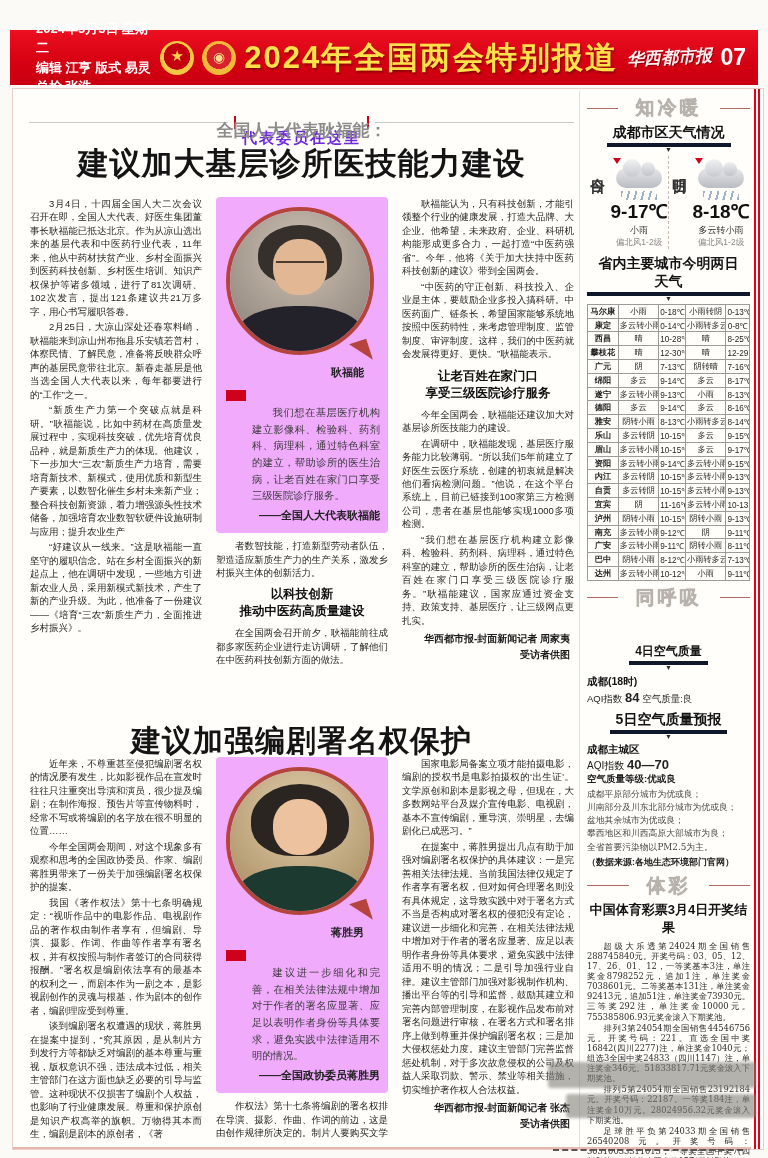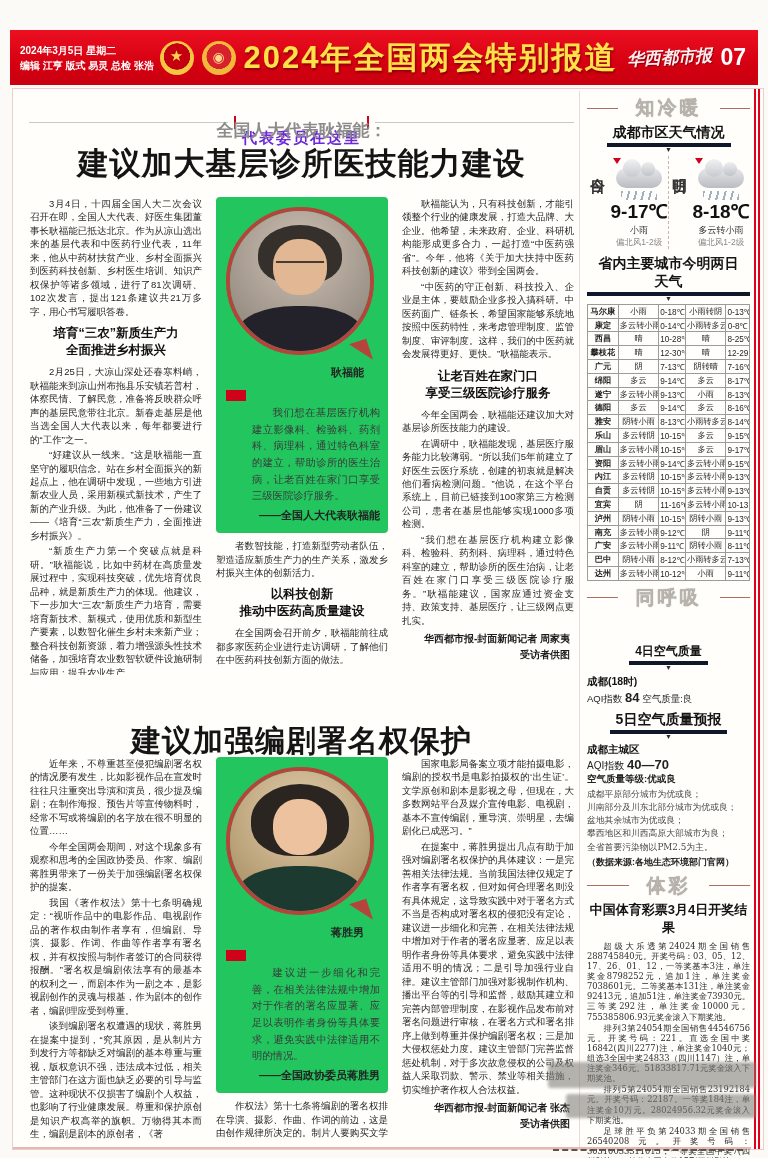--- a/index.html
+++ b/index.html
@@ -3,21 +3,21 @@
 <meta charset="utf-8">
 <style>
   * { margin:0; padding:0; box-sizing:border-box; }
   html,body { width:768px; height:1158px; }
   body { font-family:"Liberation Sans", sans-serif; background:#f7f5f0; position:relative; overflow:hidden; }
   .page { position:absolute; inset:0; background:#fbfaf6; }
 
   
   .topbar { position:absolute; left:10px; top:30px; width:748px; height:55px;
     background:linear-gradient(180deg,#ec1021,#d50011 60%,#c90010); display:flex; align-items:center; }
-  .topbar .dateblock { width:160px; padding-left:10px; color:#fff; font-size:10px; font-weight:bold; line-height:1.5; }
+  .topbar .dateblock { width:160px; padding-left:26px; color:#fff; font-size:13px; font-weight:bold; line-height:1.5; }
   .topbar .centerblock { flex:1; display:flex; align-items:center; justify-content:center; gap:8px; }
   .emblem { width:34px; height:34px; border-radius:50%; position:relative; flex:0 0 auto; }
   .emblem.nat { background:radial-gradient(circle at 50% 45%, #c40010 58%, #f5c642 60%); border:2px solid #f5c642; }
   .emblem.nat::after { content:"★"; position:absolute; left:0; right:0; top:4px; text-align:center; color:#ffd34d; font-size:15px; }
   .emblem.cppcc { background:radial-gradient(circle at 50% 45%, #d9212e 55%, #f0b93c 57%); border:2px solid #f0b93c; }
   .emblem.cppcc::after { content:"◉"; position:absolute; left:0; right:0; top:6px; text-align:center; color:#ffd98a; font-size:14px; }
   .banner-title { color:#ffe24a; font-size:31px; font-weight:900; letter-spacing:2px;
     text-shadow:1px 2px 2px rgba(90,0,0,.55); white-space:nowrap; }
   .topbar .rightblock { width:150px; display:flex; align-items:center; justify-content:flex-end; gap:8px; padding-right:12px; }
   .masthead { color:#ffeef0; font-family:"DejaVu Serif", serif; font-style:italic; font-weight:bold;
@@ -52,21 +52,21 @@
   .cols.a2 { top:668px; height:384px; }
   .col { position:absolute; top:0; bottom:0; width:172px; overflow:hidden; }
   .col.c1 { left:1px; } .col.c2 { left:187px; } .col.c3 { left:373px; }
 
   .col p.body { font-size:9.5px; line-height:1.42; color:#262626; text-align:justify;
     text-indent:2em; margin-bottom:2px; }
   .subhead { text-align:center; font-weight:900; color:#111; font-size:12.5px; line-height:1.35; margin:7px 0 6px; }
   .byline { text-align:right; font-weight:bold; font-size:10px; color:#1c1c1c; line-height:1.6; margin-top:4px; padding-right:4px; }
 
   
-  .quote-panel { background:#22c55e; border-radius:4px; padding:8px 8px 10px; margin-bottom:6px; }
+  .quote-panel { background:#f0abfc; border-radius:4px; padding:8px 8px 10px; margin-bottom:6px; }
   .portrait-wrap { position:relative; width:152px; margin:2px auto 0; }
   .portrait { width:148px; height:148px; border-radius:50%; border:4px solid #b5443c; position:relative; overflow:hidden; }
   .portrait .bg { position:absolute; inset:0; }
   .p-geng .bg { background:radial-gradient(circle at 50% 30%, #cfc2b4, #8f857c 85%); }
   .p-jiang .bg { background:radial-gradient(circle at 50% 30%, #e3cfae, #a98f63 85%); }
   .portrait .hair { position:absolute; top:10%; left:20%; width:60%; height:42%; border-radius:50% 50% 42% 42%; }
   .p-geng .hair { background:#35302c; }
   .p-jiang .hair { top:9%; left:15%; width:70%; height:52%; background:#2b2521; }
   .portrait .face { position:absolute; top:20%; left:31%; width:38%; height:40%; border-radius:46%; }
   .p-geng .face { background:#e2b794; }
@@ -172,27 +172,23 @@
         <span class="bar"></span>
         <span class="line"></span>
       </div>
 
       <div class="kicker a1">全国人大代表耿福能：</div>
       <div class="headline a1">建议加大基层诊所医技能力建设</div>
 
       <div class="cols a1">
         <div class="col c1">
           <p class="body">3月4日，十四届全国人大二次会议召开在即，全国人大代表、好医生集团董事长耿福能已抵达北京。作为从凉山选出来的基层代表和中医药行业代表，11年来，他从中药材扶贫产业、乡村全面振兴到医药科技创新、乡村医生培训、知识产权保护等诸多领域，进行了81次调研、102次发言，提出121条建议共21万多字，用心书写履职答卷。</p>
-          <div class="subhead">
-            <div>培育“三农”新质生产力</div>
-            <div>全面推进乡村振兴</div>
-          </div>
           <p class="body">2月25日，大凉山深处还春寒料峭，耿福能来到凉山州布拖县乐安镇若普村，体察民情、了解民意，准备将反映群众呼声的基层民意带往北京。新春走基层是他当选全国人大代表以来，每年都要进行的“工作”之一。</p>
+          <p class="body">“新质生产力第一个突破点就是科研。”耿福能说，比如中药材在高质量发展过程中，实现科技突破，优先培育优良品种，就是新质生产力的体现。他建议，下一步加大“三农”新质生产力培育，需要培育新技术、新模式，使用优质和新型生产要素，以数智化催生乡村未来新产业；整合科技创新资源，着力增强源头性技术储备，加强培育农业数智软硬件设施研制与应用；提升农业生产</p>
           <p class="body">“好建议从一线来。”这是耿福能一直坚守的履职信念。站在乡村全面振兴的新起点上，他在调研中发现，一些地方引进新农业人员，采用新模式新技术，产生了新的产业升级。为此，他准备了一份建议——《培育“三农”新质生产力，全面推进乡村振兴》。</p>
-          <p class="body">“新质生产力第一个突破点就是科研。”耿福能说，比如中药材在高质量发展过程中，实现科技突破，优先培育优良品种，就是新质生产力的体现。他建议，下一步加大“三农”新质生产力培育，需要培育新技术、新模式，使用优质和新型生产要素，以数智化催生乡村未来新产业；整合科技创新资源，着力增强源头性技术储备，加强培育农业数智软硬件设施研制与应用；提升农业生产</p>
         </div>
 
         <div class="col c2">
           <div class="quote-panel">
             <div class="portrait-wrap">
               <div class="portrait p-geng">
                 <div class="bg"></div>
                 <div class="hair"></div>
                 <div class="face"></div>
                 <div class="glasses"></div>

